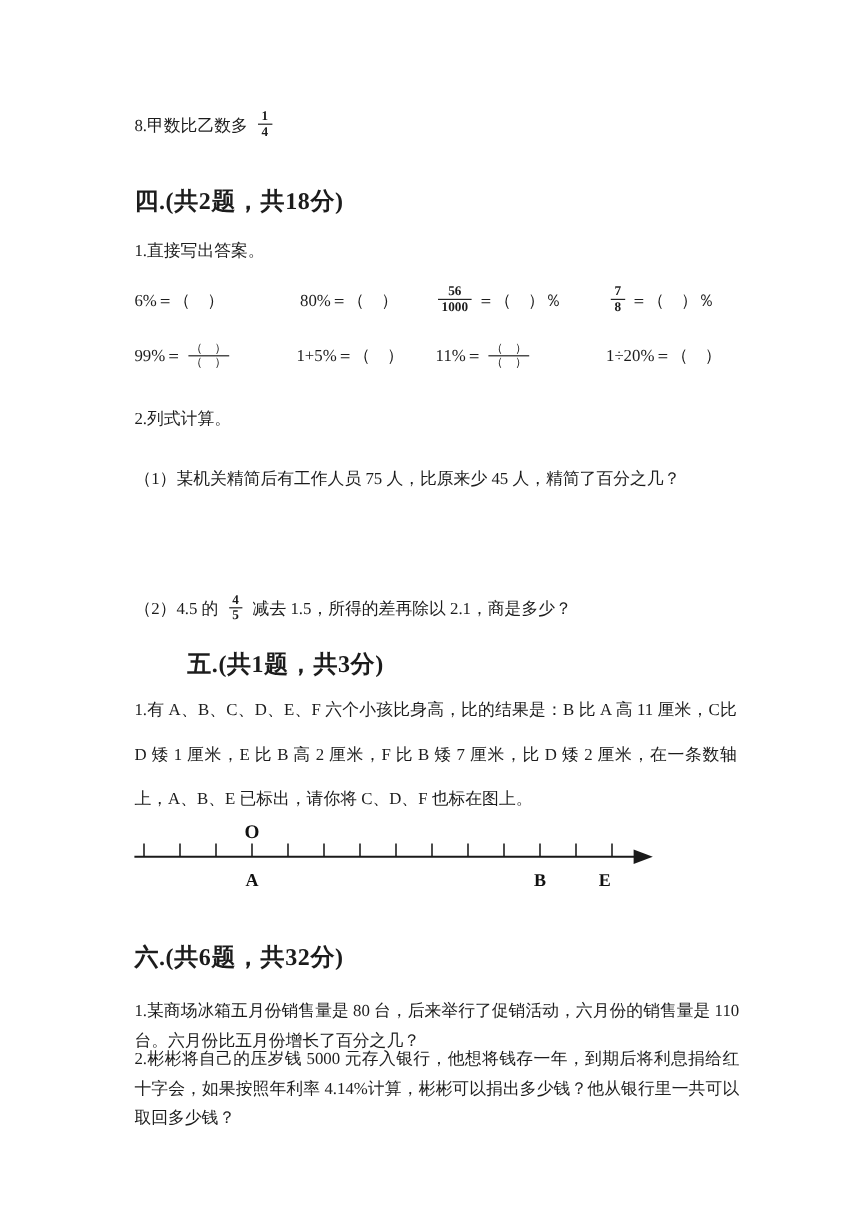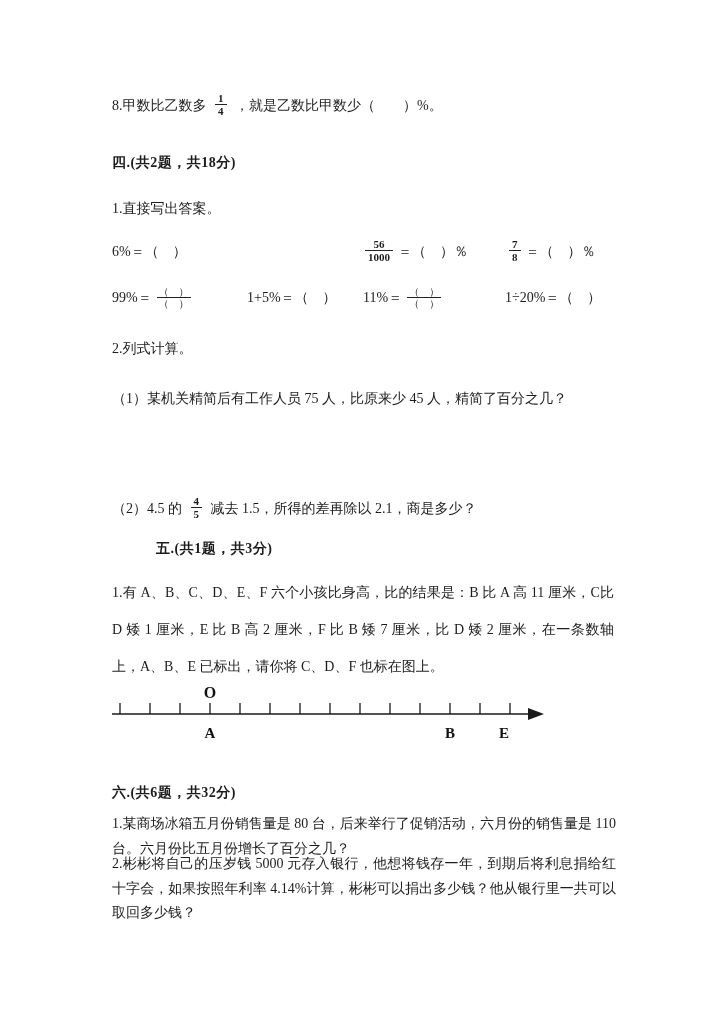--- a/index.html
+++ b/index.html
@@ -13,26 +13,26 @@
     position: relative;
     width: 720px; height: 1018px;
     background: #ffffff;
     color: #1c1c1c;
     font-size: 14px;
     overflow: hidden;
   }
   .abs { position: absolute; }
   .heading {
     font-weight: 700;
-    font-size: 14px;
+    font-size: 20px;
     letter-spacing: 0.5px;
   }
   .q8 { line-height: 32px; }
   .para-wide { line-height: 37px; text-align: justify; }
-  .para-tight { line-height: 24.5px; text-align: justify; }
+  .para-tight { line-height: 24.5px; text-align: justify; margin-top: 20px; }
   .qline { line-height: 34px; margin-top: 32px; }
 
   
   .frac {
     display: inline-flex;
     flex-direction: column;
     align-items: center;
     vertical-align: middle;
     font-weight: 700;
     line-height: 1.15;
@@ -70,29 +70,29 @@
 <body>
 
 <div class="page">
 
   <div class="abs q8" style="top:90px; left:112px; right:100px;">
     <span>8.甲数比乙数多</span>
     <span class="frac">
         <span class="fnum">1</span>
         <span class="fden">4</span>
       </span>
-    <span>，就是乙数比甲数少（　　）%。</span>
   </div>
 
   <div class="abs heading" style="top:154px; left:112px;">四.(共2题，共18分)</div>
 
   <div class="abs" style="top:200px; left:112px;">1.直接写出答案。</div>
 
   <div class="calc-row" style="top:232px;">
     <span class="calc-item" style="left:0;"><span>6%＝（　）</span></span>
+    <span class="calc-item" style="left:138px;"><span>80%＝（　）</span></span>
     <span class="calc-item" style="left:248px;">
       <span class="frac">
           <span class="fnum">56</span>
           <span class="fden">1000</span>
         </span><span>＝（　）％</span>
     </span>
     <span class="calc-item" style="left:392px;">
       <span class="frac">
           <span class="fnum">7</span>
           <span class="fden">8</span>

